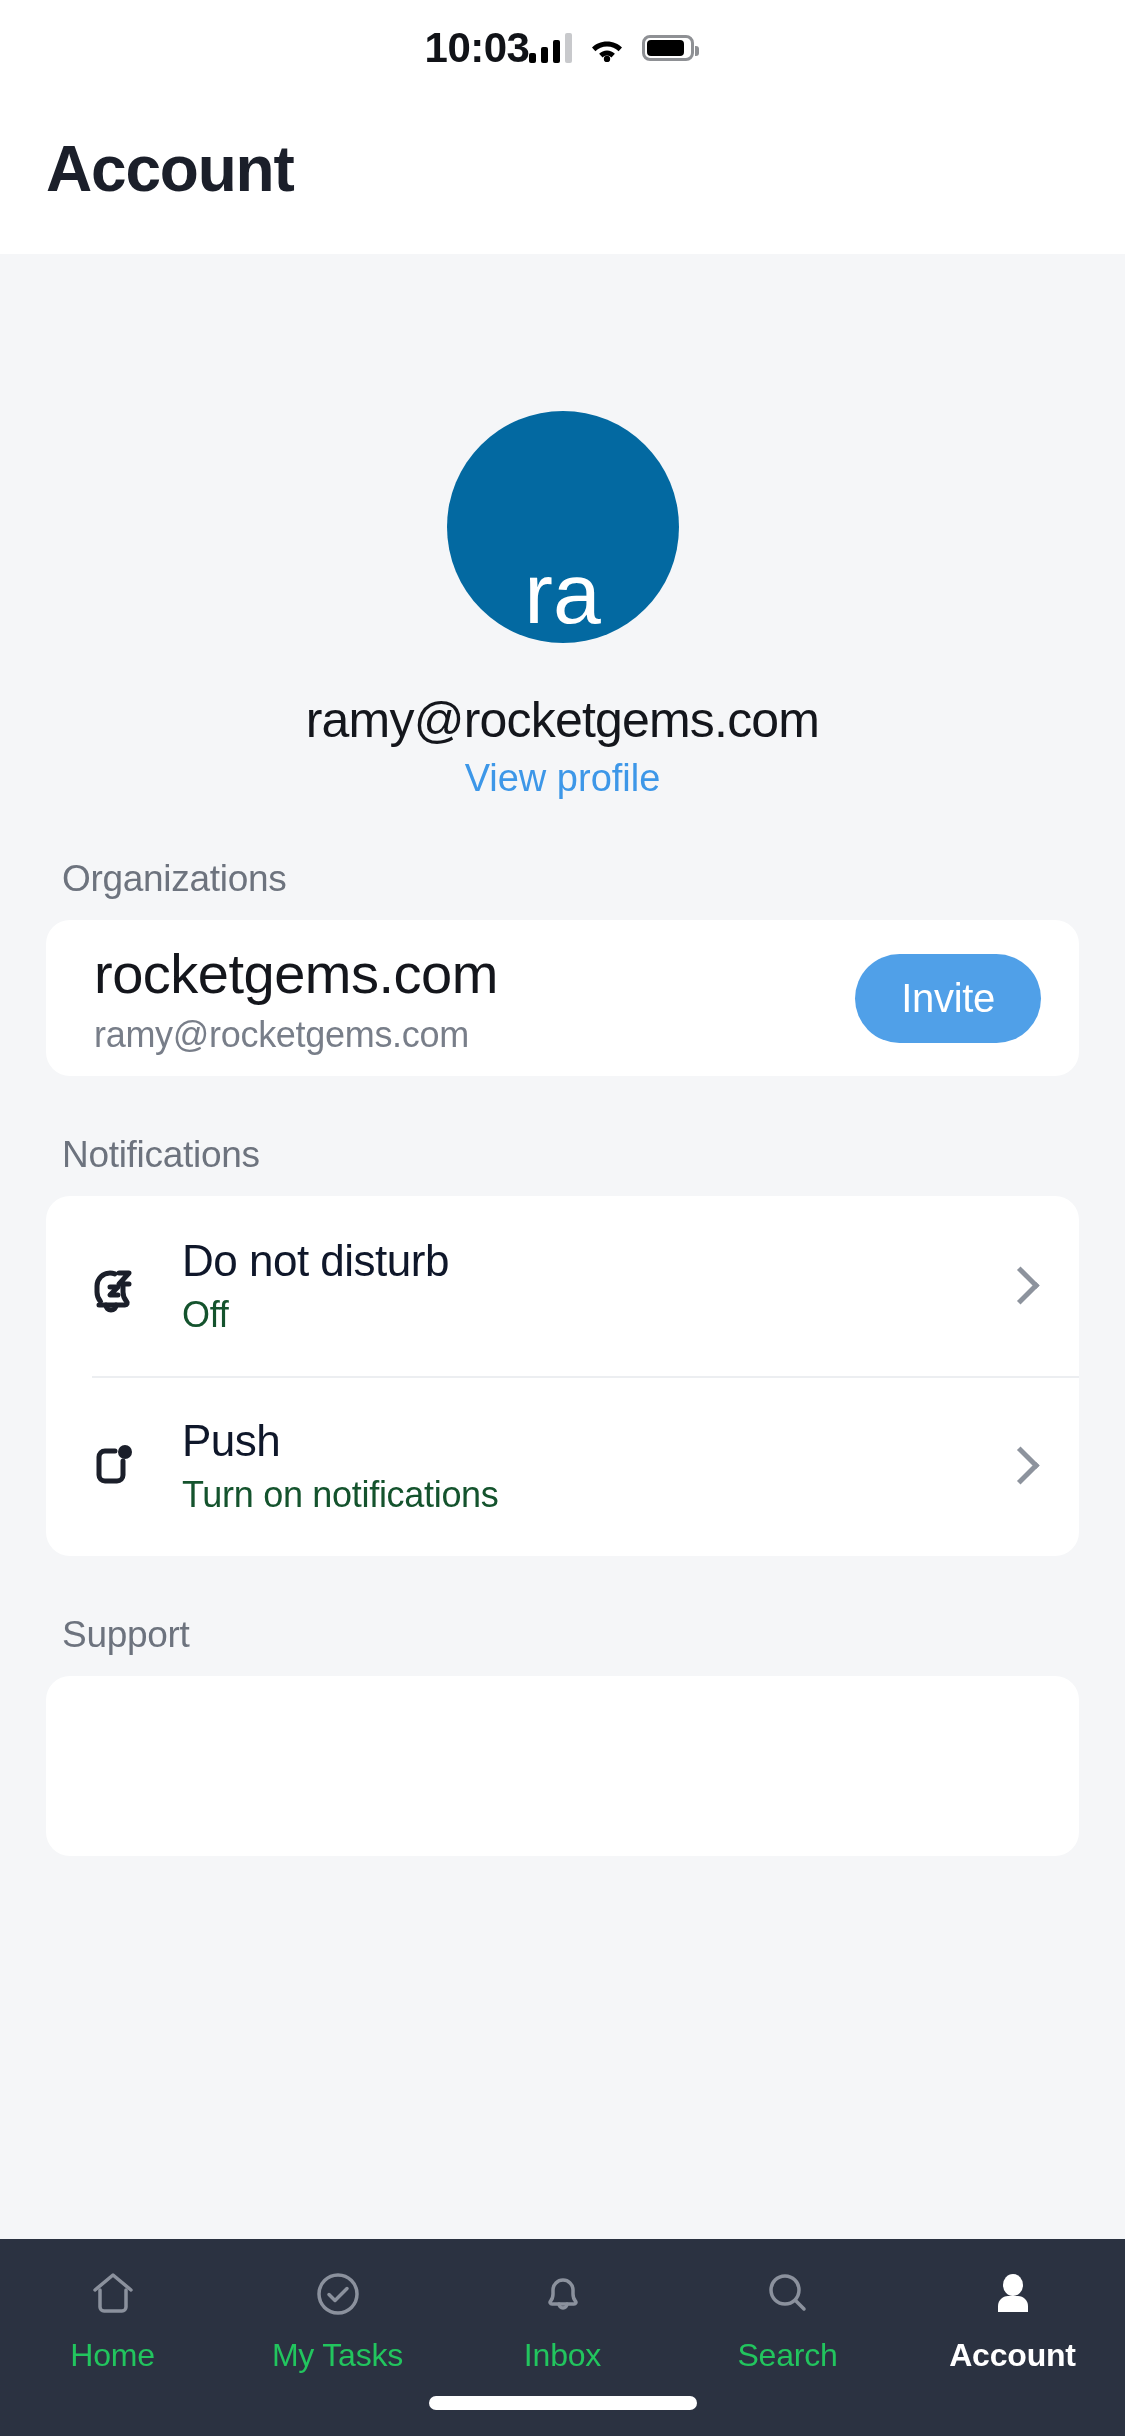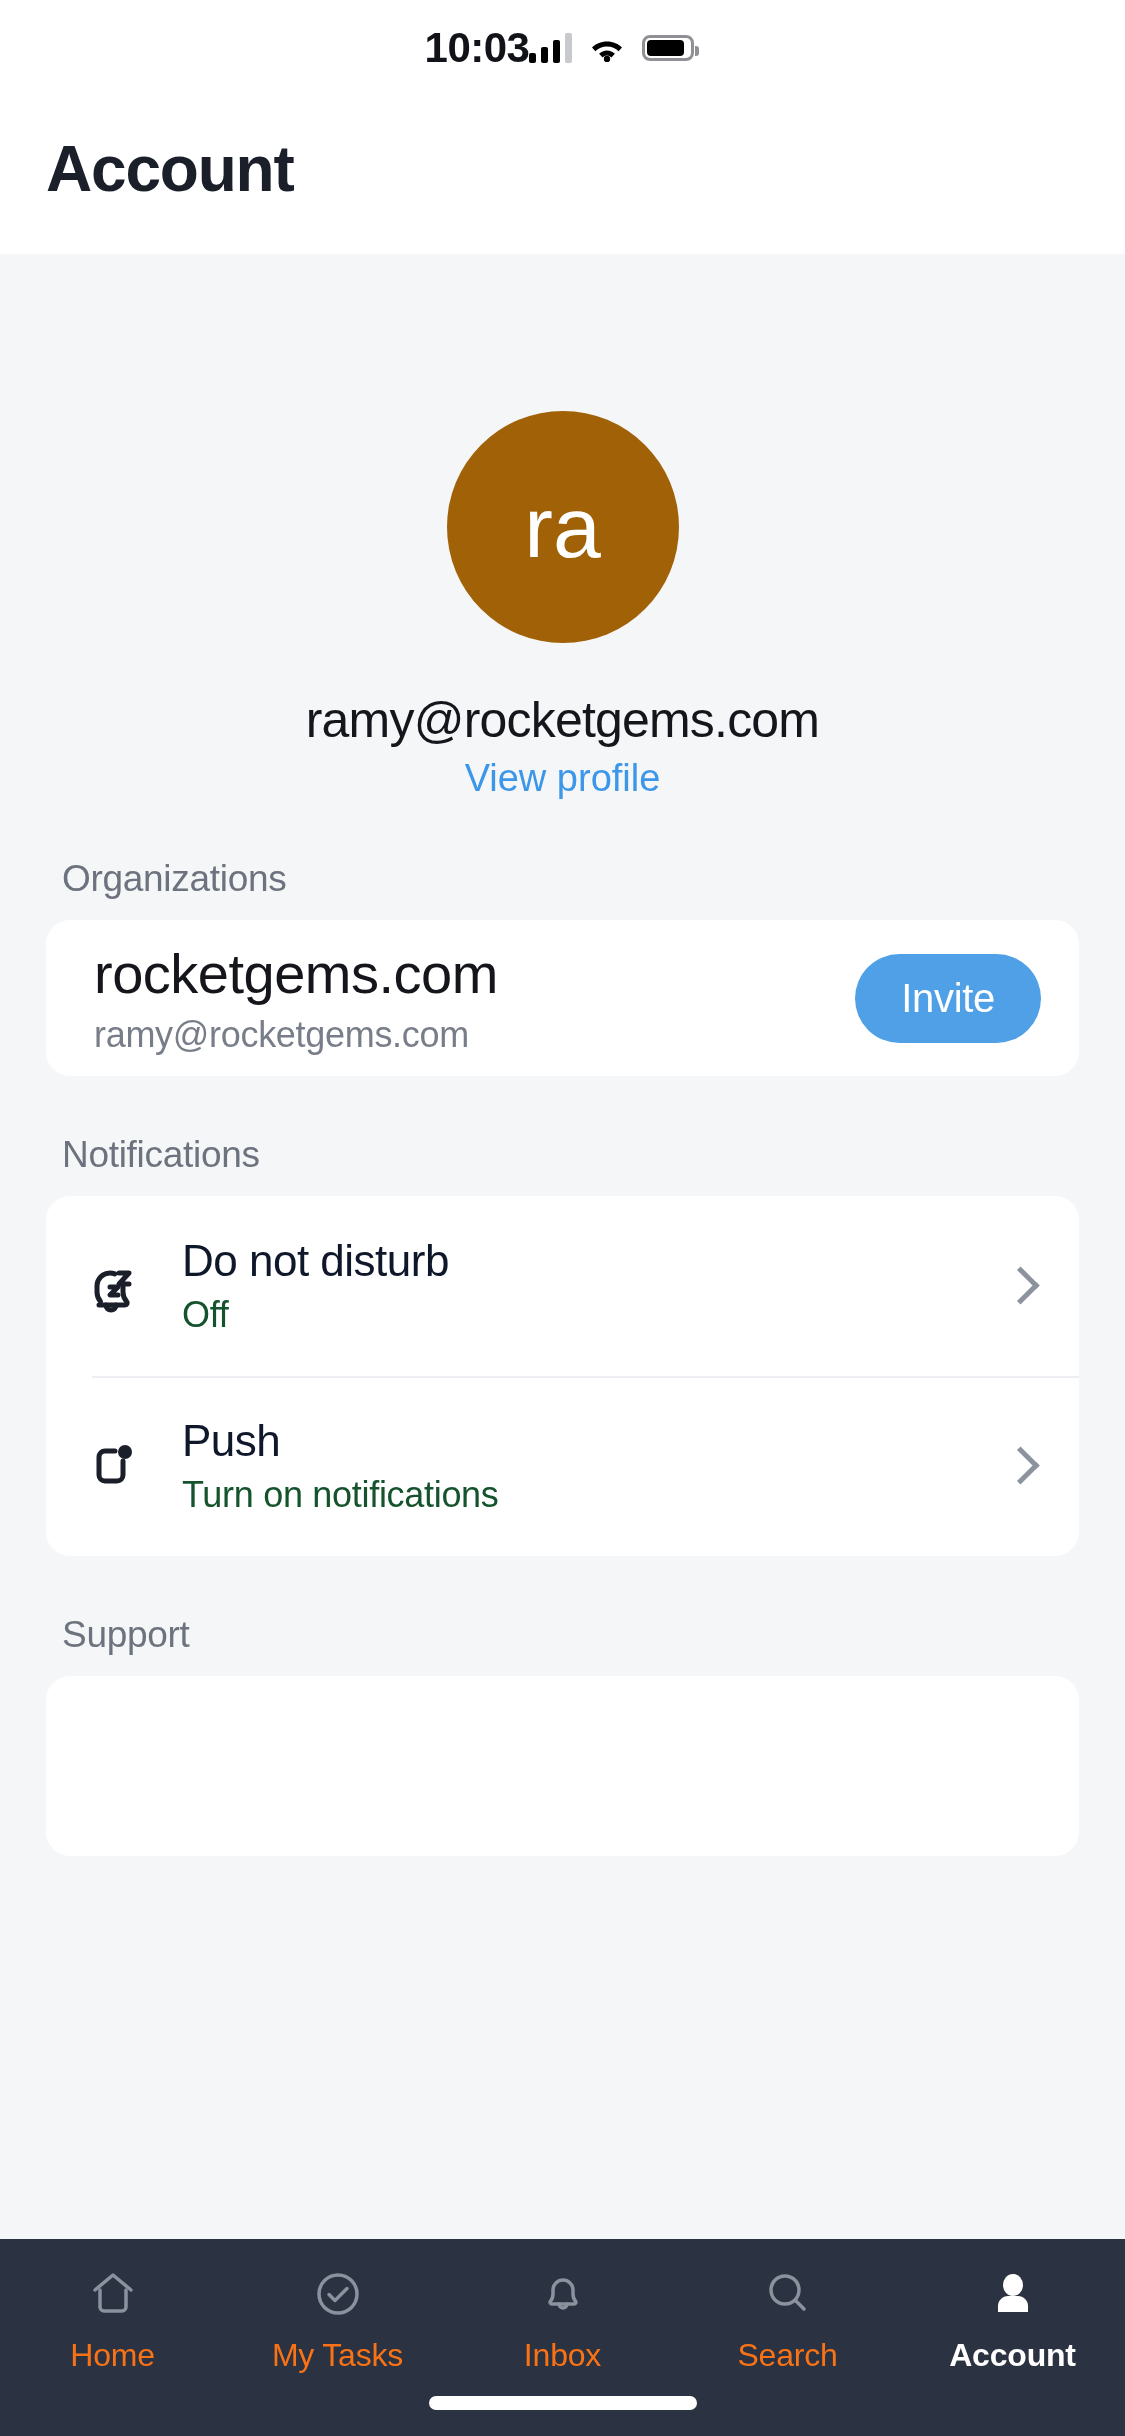--- a/index.html
+++ b/index.html
@@ -46,22 +46,22 @@
 
   
   .content{
     position:absolute; top:323px; left:0; right:0; bottom:197px;
     background:#f5f6f8; overflow:hidden;
   }
 
   .profile{ text-align:center; padding-top:88px; }
   .avatar{
     width:232px; height:232px; border-radius:50%;
-    background:#a16207; margin:0 auto;
-    display:flex; align-items:center; justify-content:center;
+    background:#0369a1; margin:0 auto;
+    display:flex; align-items:flex-end; justify-content:center;
   }
   .avatar-initials{
     color:#ffffff; font-size:86px; font-weight:400; letter-spacing:0px;
   }
   .profile-email{
     margin-top:48px; font-size:50px; font-weight:400;
     color:#14161c; letter-spacing:-0.8px;
   }
   .view-profile{
     margin-top:8px; font-size:38px; color:#3d97e8; font-weight:400;
@@ -118,21 +118,21 @@
   
   .tabbar{
     position:absolute; left:0; right:0; bottom:0; height:197px;
     background:#2b3241;
     display:flex; align-items:flex-start; padding-top:22px;
   }
   .tab{
     flex:1; display:flex; flex-direction:column; align-items:center; gap:10px;
   }
   .tab-icon{ height:66px; display:flex; align-items:center; justify-content:center; }
-  .tab-label{ font-size:32px; color:#f97316; letter-spacing:-0.2px; }
+  .tab-label{ font-size:32px; color:#22c55e; letter-spacing:-0.2px; }
   .tab.active .tab-label{ color:#ffffff; font-weight:700; }
   .home-indicator{
     position:absolute; bottom:26px; left:50%; transform:translateX(-50%);
     width:268px; height:14px; background:#ffffff; border-radius:8px;
   }
 </style>
 </head>
 <body>
 
 <div class="statusbar">

